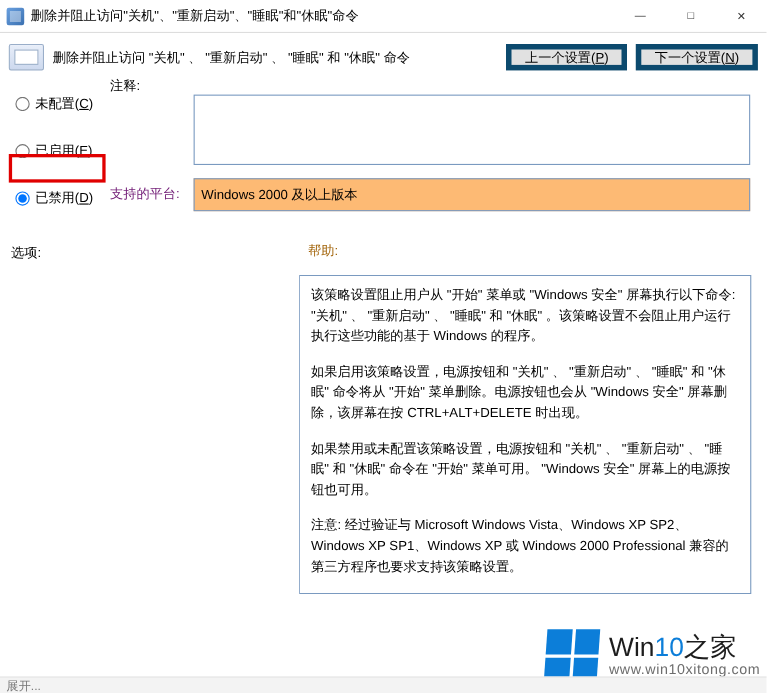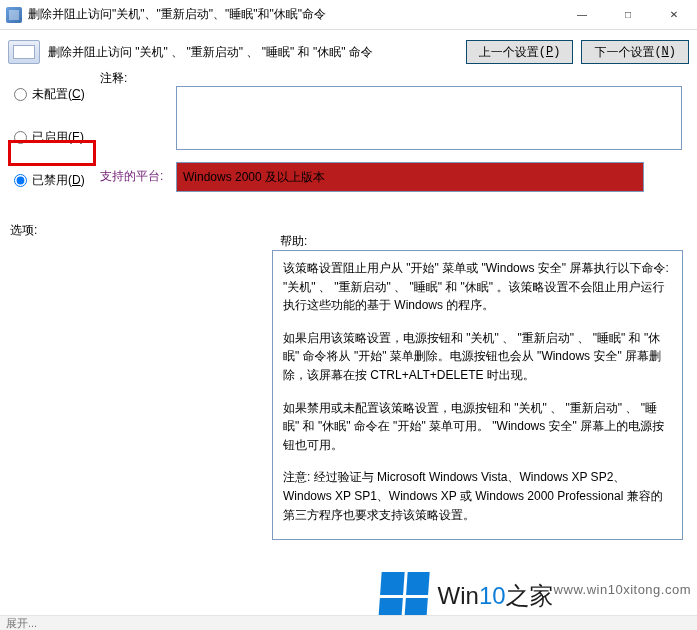--- a/index.html
+++ b/index.html
@@ -48,25 +48,24 @@
   border-radius:2px;
   position:relative;
 }
 .header-row .hicon::after{
   content:""; position:absolute; left:4px; top:4px; right:4px; bottom:4px;
   border:1px solid #9aaec9; background:#fff;
 }
 .header-row .htitle { flex:1; color:#000; font-size:12px; }
 .nav-btn {
   height: 24px; padding: 0 12px;
-  background: #e1e1e1; border:1px solid #0c4a6e;
+  background: #e1e1e1; border:5px solid #0c4a6e;
   font-size:12px; color:#000;
   display:inline-flex; align-items:center;
   cursor:pointer;
-  font-family:Liberation Mono, monospace;
 }
 .nav-btn u { text-decoration: underline; }
 
 .radios {
   position:absolute;
   left: 14px; top: 86px;
   display:flex; flex-direction:column; gap:26px;
 }
 .radio { display:flex; align-items:center; gap:5px; cursor:pointer; }
 .radio input { margin:0; }
@@ -83,28 +82,28 @@
   position:absolute; left:176px; top:86px;
   width:506px; height:64px;
   border:1px solid #7a9ac0;
   background:#fff; resize:none;
   font-family:inherit; font-size:12px; padding:2px 4px;
 }
 
 .lbl-platform { position:absolute; left:100px; top:168px; color:#701a75; }
 .platform-box {
   position:absolute; left:176px; top:162px;
-  width:468px; height:30px;
+  width:506px; height:30px;
   border:1px solid #7a9ac0;
-  background:#b91c1c; padding:6px 6px; color:#000;
+  background:#fdba74; padding:6px 6px; color:#000;
   overflow:hidden;
 }
 
 .lbl-options { position:absolute; left:10px; top:222px; color:#000; }
-.lbl-help { position:absolute; left:280px; top:233px; color:#000000; }
+.lbl-help { position:absolute; left:280px; top:220px; color:#a16207; }
 
 .options-pane {
   position:absolute; left:8px; top:250px;
   width:256px; height:290px;
 }
 .help-box {
   position:absolute; left:272px; top:250px;
   width:411px; height:290px;
   border:1px solid #7a9ac0;
   background:#fff;
@@ -120,21 +119,21 @@
   position:absolute; right:6px; bottom:10px;
   display:flex; align-items:center; gap:10px;
   opacity:0.95;
 }
 .winlogo {
   width:48px; height:48px; display:grid;
   grid-template-columns:1fr 1fr; grid-template-rows:1fr 1fr; gap:3px;
   transform: skewX(-4deg);
 }
 .winlogo div{ background:#0078d7; }
-.wmtext { display:flex; line-height:1.1; }
+.wmtext { display:flex; flex-direction:column; line-height:1.1; }
 .wm1 { font-size:24px; color:#111; font-weight:400; }
 .wm1 .ten{ color:#0078d7; }
 .wm2 { font-size:13px; color:#666; letter-spacing:0.5px; }
 
 .footer{
   position:absolute; left:0; bottom:0; height:15px; width:100%;
   background:#f3f3f3; border-top:1px solid #e5e5e5;
   font-size:11px; color:#777; padding-left:6px;
   display:flex; align-items:center;
 }

